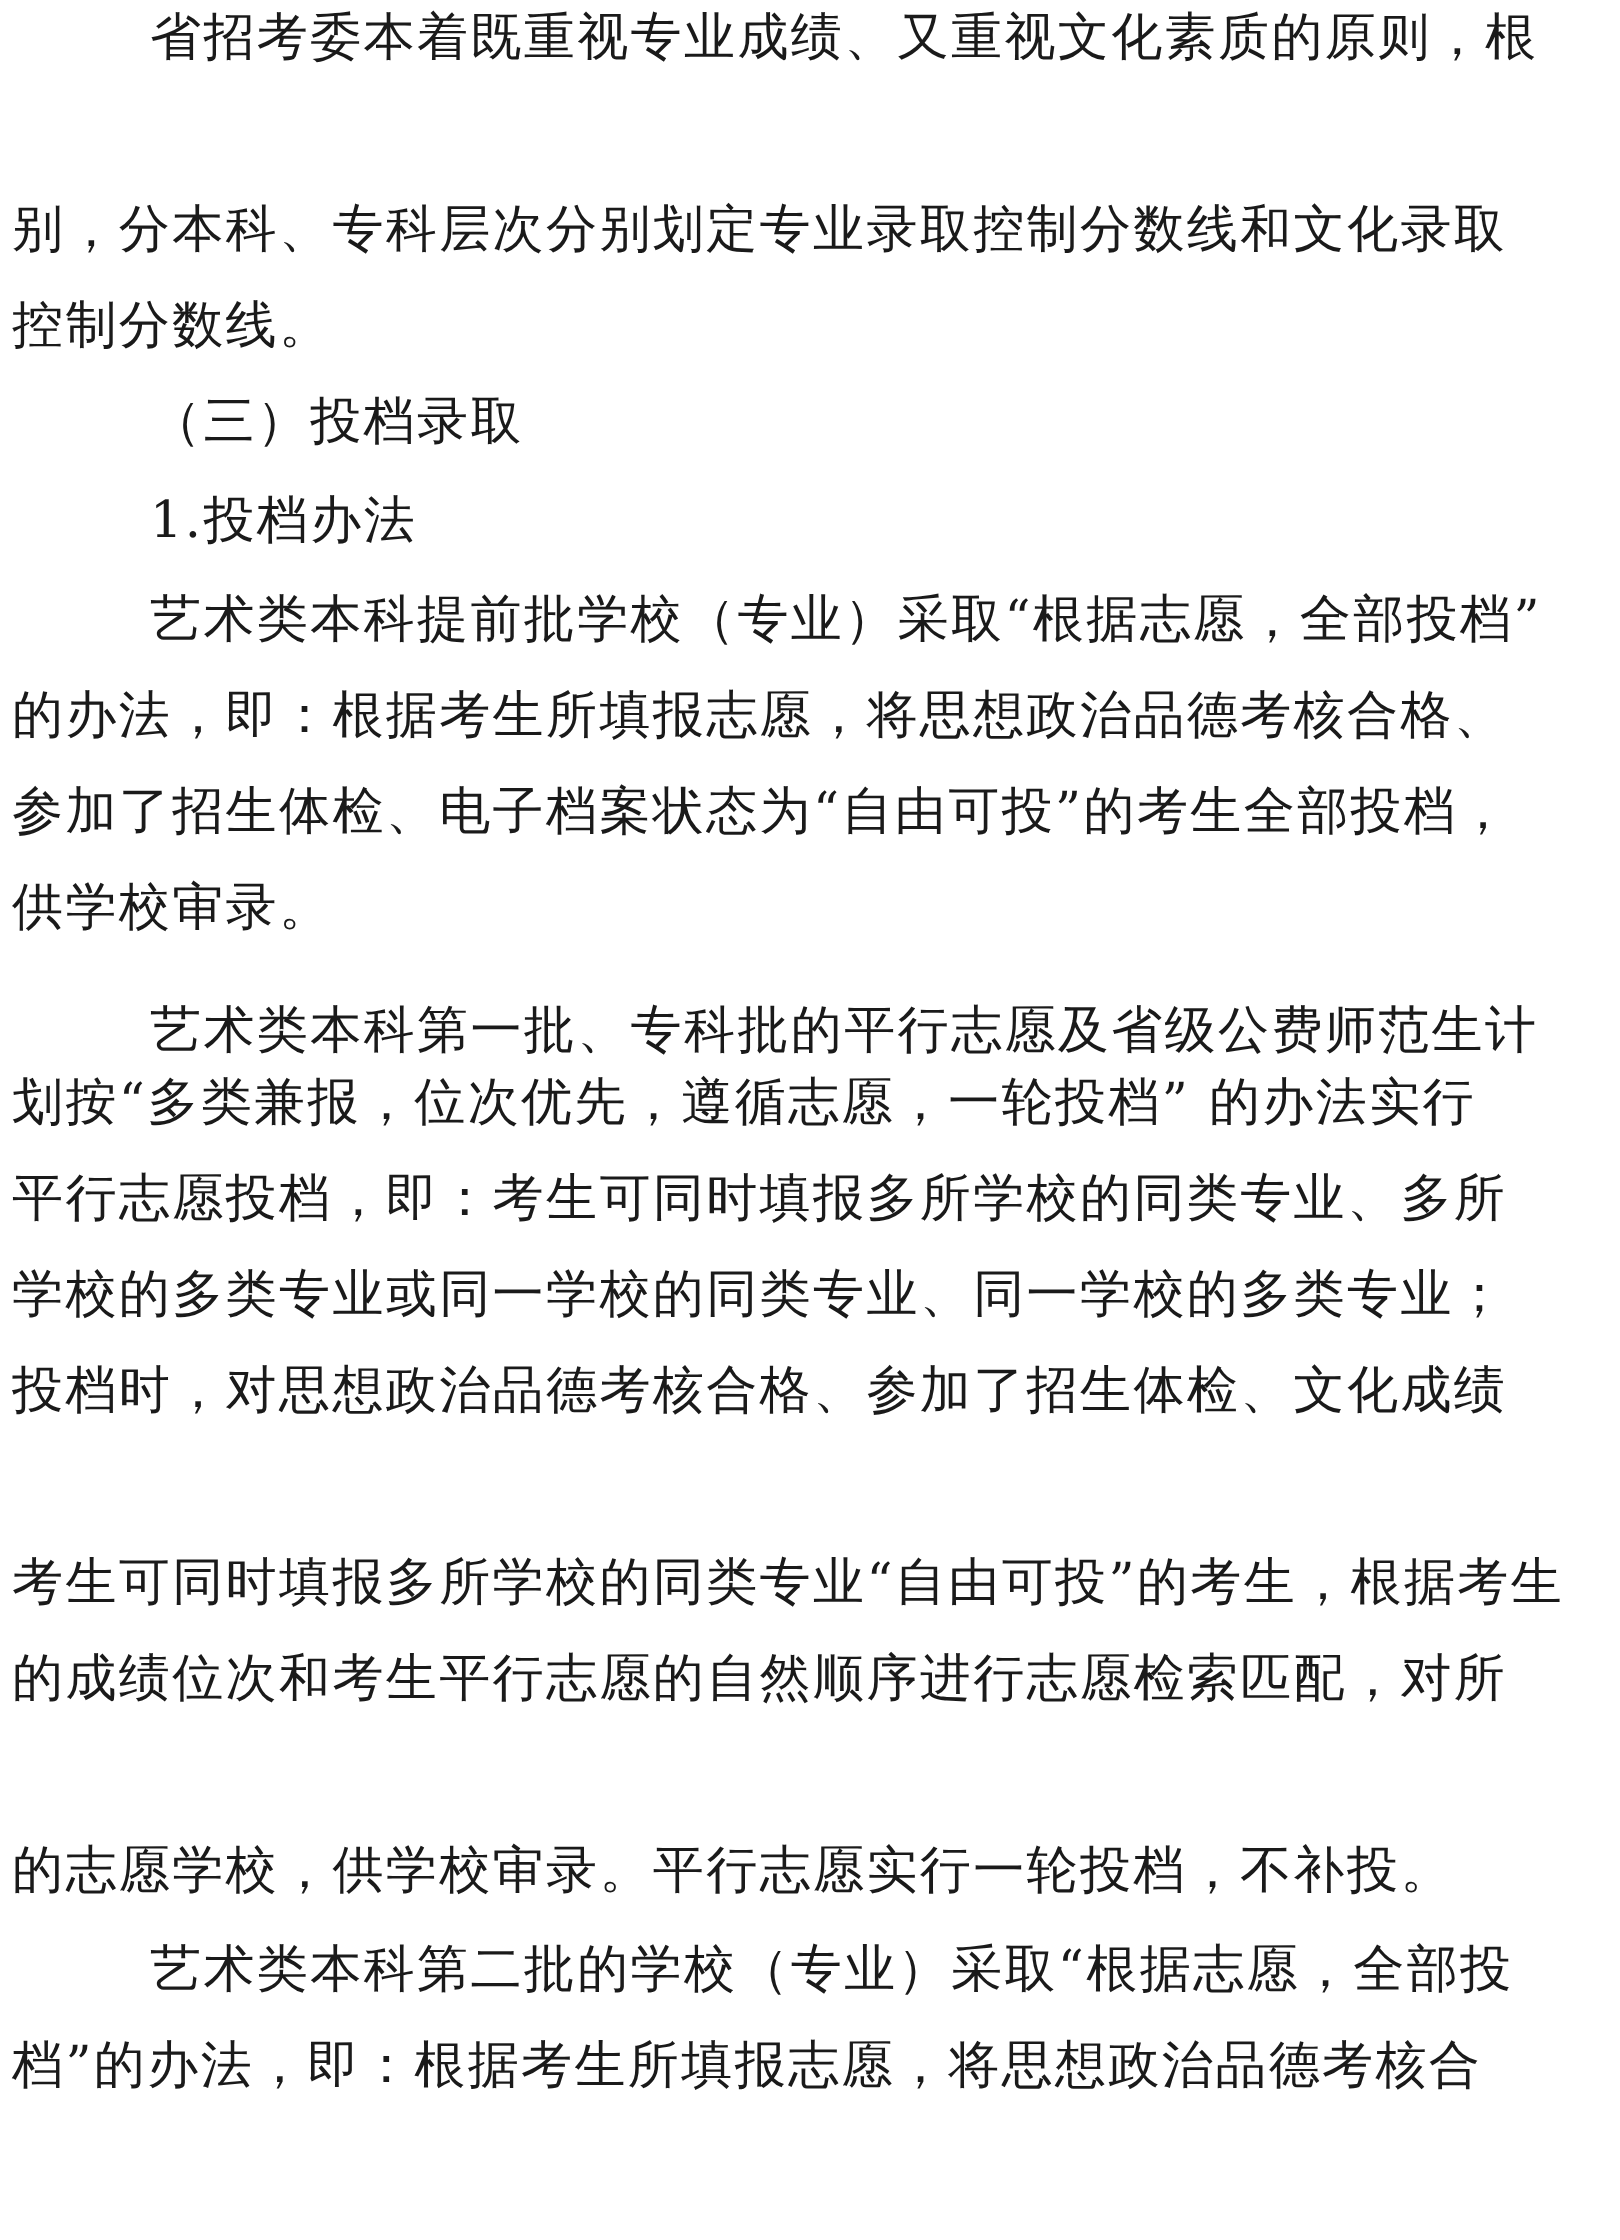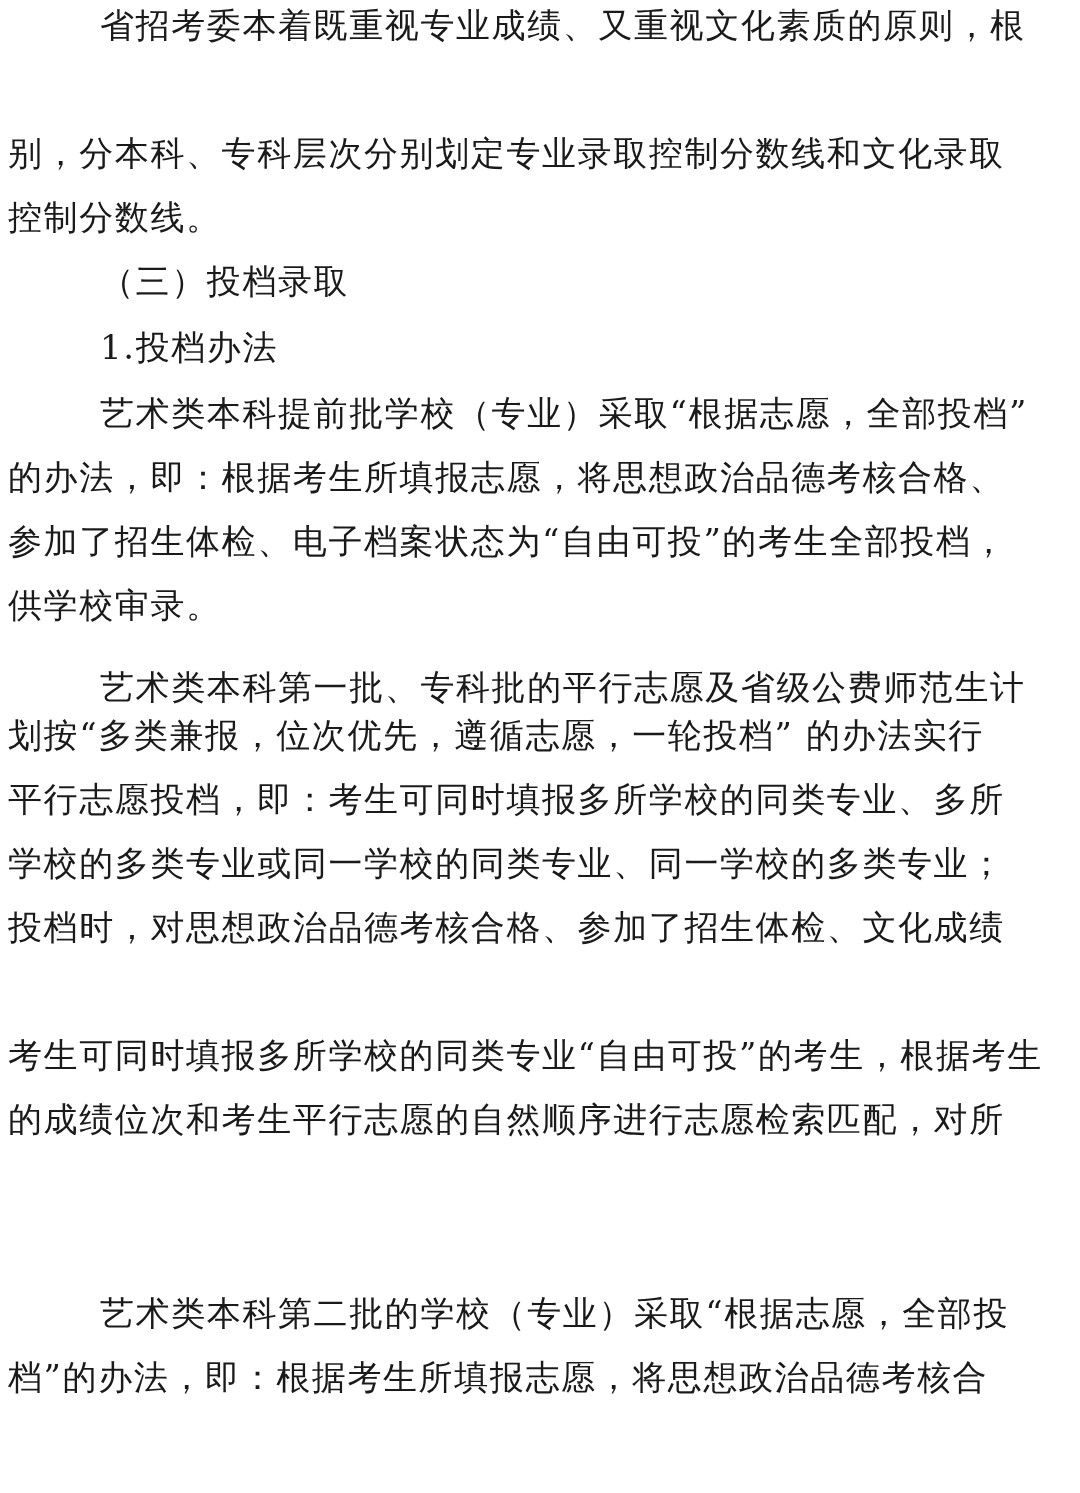--- a/index.html
+++ b/index.html
@@ -60,18 +60,19 @@
   <div class="line" style="top:516px;">参加了招生体检、电子档案状态为“自由可投”的考生全部投档，</div>
   <div class="line" style="top:580px;">供学校审录。</div>
 
   <div class="line indent" style="top:646px;margin-top:16px;">艺术类本科第一批、专科批的平行志愿及省级公费师范生计</div>
   <div class="line" style="top:710px;">划按“多类兼报，位次优先，遵循志愿，一轮投档” 的办法实行</div>
   <div class="line" style="top:774px;">平行志愿投档，即：考生可同时填报多所学校的同类专业、多所</div>
   <div class="line" style="top:838px;">学校的多类专业或同一学校的同类专业、同一学校的多类专业；</div>
   <div class="line" style="top:902px;">投档时，对思想政治品德考核合格、参加了招生体检、文化成绩</div>
   <div class="line" style="top:1030px;">考生可同时填报多所学校的同类专业“自由可投”的考生，根据考生</div>
   <div class="line" style="top:1094px;">的成绩位次和考生平行志愿的自然顺序进行志愿检索匹配，对所</div>
+  <div class="line" style="top:1222px;">的志愿学校，供学校审录。平行志愿实行一轮投档，不补投。</div>
 
   <div class="line indent" style="top:1288px;">艺术类本科第二批的学校（专业）采取“根据志愿，全部投</div>
   <div class="line" style="top:1352px;">档”的办法，即：根据考生所填报志愿，将思想政治品德考核合</div>
 
   <div class="page-number">— 54 —</div>
 </div>
 
 </body></html>

